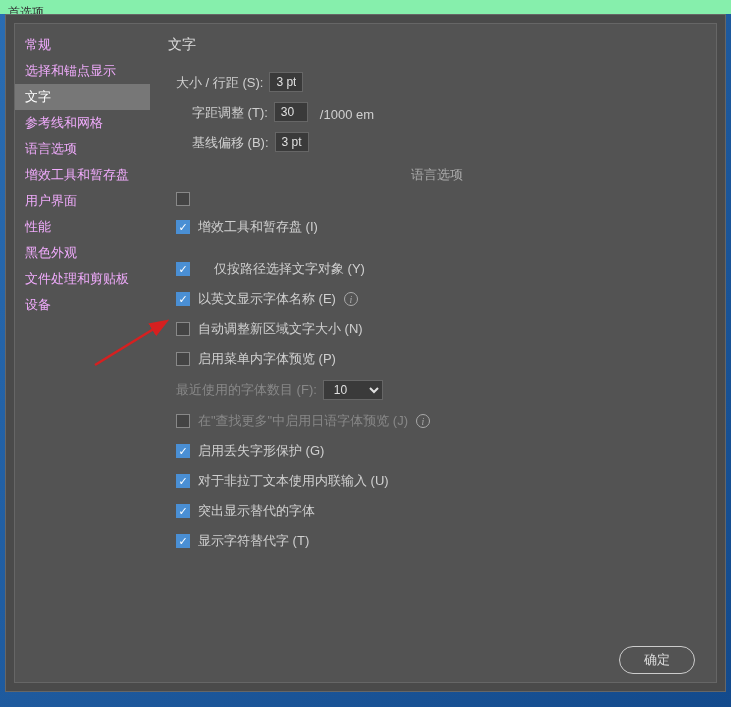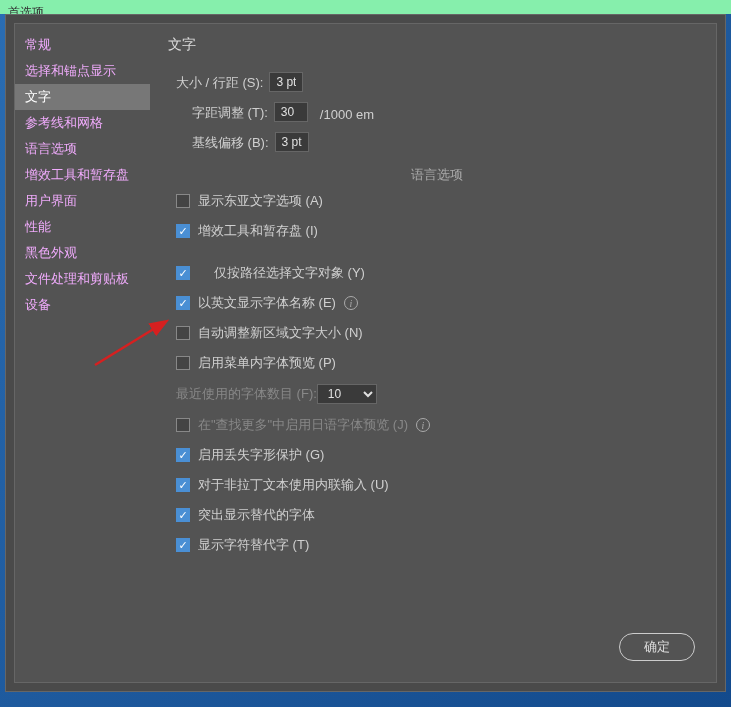--- a/index.html
+++ b/index.html
@@ -139,34 +139,34 @@
       font-style: italic;
       font-family: serif;
     }
     .select-box {
       background: #3a3a3a;
       border: 1px solid #666;
       color: #e0e0e0;
       padding: 1px 6px;
       width: 60px;
       font-size: 12px;
-      margin-left: 0;
+      margin-left: 6px;
     }
     .arrow {
       position: absolute;
       top: 310px;
       left: 90px;
       width: 90px;
       height: 60px;
       pointer-events: none;
       z-index: 10;
     }
     .button-row {
       position: absolute;
-      bottom: 30px;
+      bottom: 17px;
       right: 30px;
     }
     .btn {
       border: 1.5px solid #ccc;
       border-radius: 16px;
       background: transparent;
       color: #ddd;
       padding: 4px 24px;
       font-size: 13px;
       cursor: pointer;
@@ -212,21 +212,20 @@
 
       <div class="field-row" style="padding-left:24px;">
         <span class="field-label">基线偏移 (B):</span>
         <input class="input-box" value="3 pt" style="">
       </div>
 
       <div class="section-label">语言选项</div>
 
       <div class="checkbox-row">
         <span class="cb"></span>
-        <span class="cb-label">显示东亚文字选项 (A)</span>
       </div>
 
       <div class="checkbox-row">
         <span class="cb checked"></span>
         <span class="cb-label">增效工具和暂存盘 (I)</span>
       </div>
 
       <div class="checkbox-row spaced">
         <span class="cb checked"></span>
         <span class="cb-label">仅按路径选择文字对象 (Y)</span>

